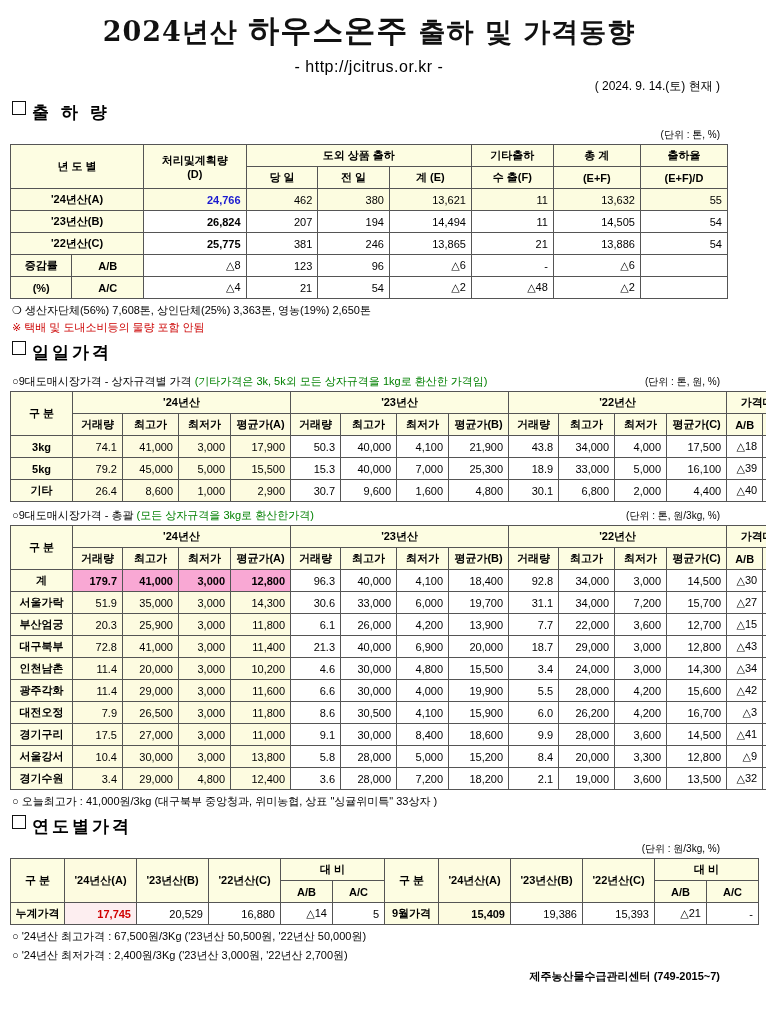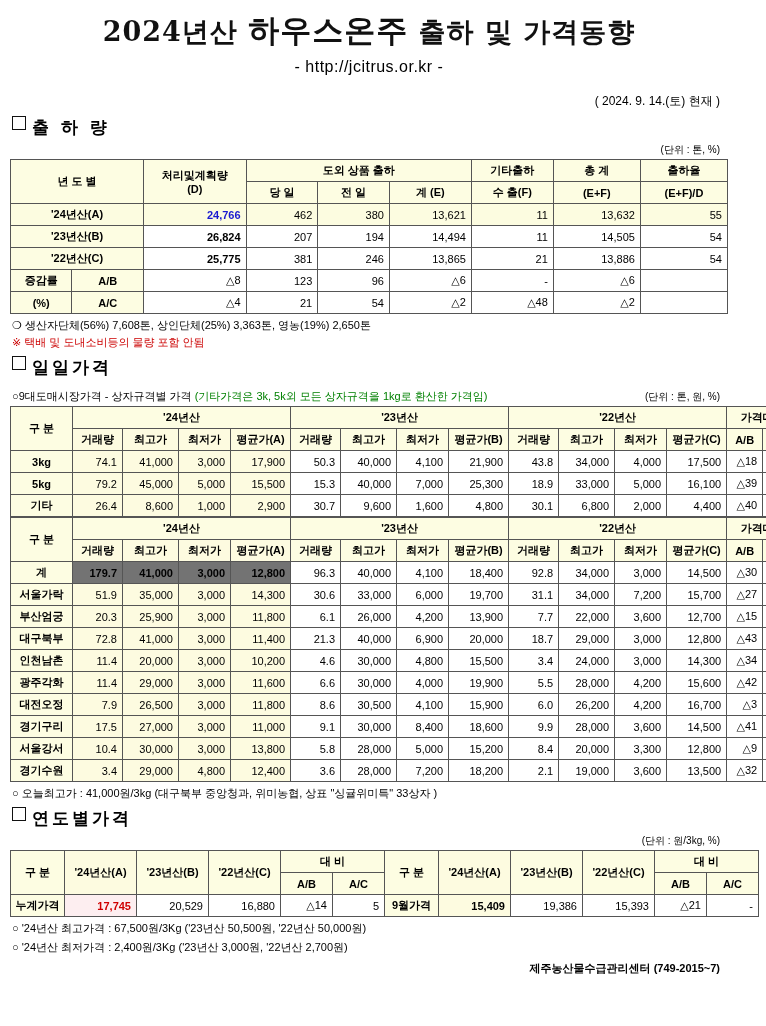--- a/index.html
+++ b/index.html
@@ -26,21 +26,21 @@
   .title .big{font-size:31px;}
   .subtitle{
     text-align:center;
     font-size:16px;
     margin-top:6px;
     letter-spacing:0.5px;
   }
   .asof{
     text-align:right;
     font-size:12px;
-    margin-top:17px;
+    margin-top:2px;
     padding-right:8px;
   }
   .unit{
     text-align:right;
     font-size:10px;
     margin:1px 8px 2px 0;
   }
 
   
   .sec{
@@ -63,21 +63,21 @@
     font-size:11px;
     padding:2px 2px;
     height:17px;
     white-space:nowrap;
     overflow:hidden;
   }
   .hdr{background:#fdfde2; font-weight:bold;}
   .lbl{background:#fdfde2; font-weight:bold;}
   .num{text-align:right; padding-right:5px;}
   .hl-row td{background:#fcfce0;}
-  .hl-col{background:#737373;}
+  .hl-col{background:#f9a8d4;}
   .pinkish{background:#fdeef0;margin-top:48px;}
   .blue-txt{color:#1a1ad0; font-weight:bold;}
   .red-txt{color:#d00000; font-weight:bold;}
   .yel{background:#fdfbe0;}
   .bold{font-weight:bold;}
 
   .note{
     font-size:11px; margin:4px 0 0 2px;
   }
   .note-red{color:#cc0000; font-size:11px; margin:2px 0 0 2px;}
@@ -306,20 +306,26 @@
       <td class="num">30.1</td>
       <td class="num">6,800</td>
       <td class="num">2,000</td>
       <td class="num">4,400</td>
       <td class="num">△40</td>
       <td class="num">△34</td>
     </tr>
   </tbody>
     </table>
 
+  <div class="inline-row">
+    <div class="secnote">
+      <span>○</span><span>9대도매시장가격 - 총괄 </span><span class="grn">(모든 상자규격을 3kg로 환산한가격)</span>
+    </div>
+    <div class="unit">(단위 : 톤, 원/3kg, %)</div>
+  </div>
 
   <table>
     <colgroup>
       <col style="width:62px">
       <col style="width:50px">
         <col style="width:56px">
         <col style="width:52px">
         <col style="width:60px">
       <col style="width:50px">
         <col style="width:56px">

